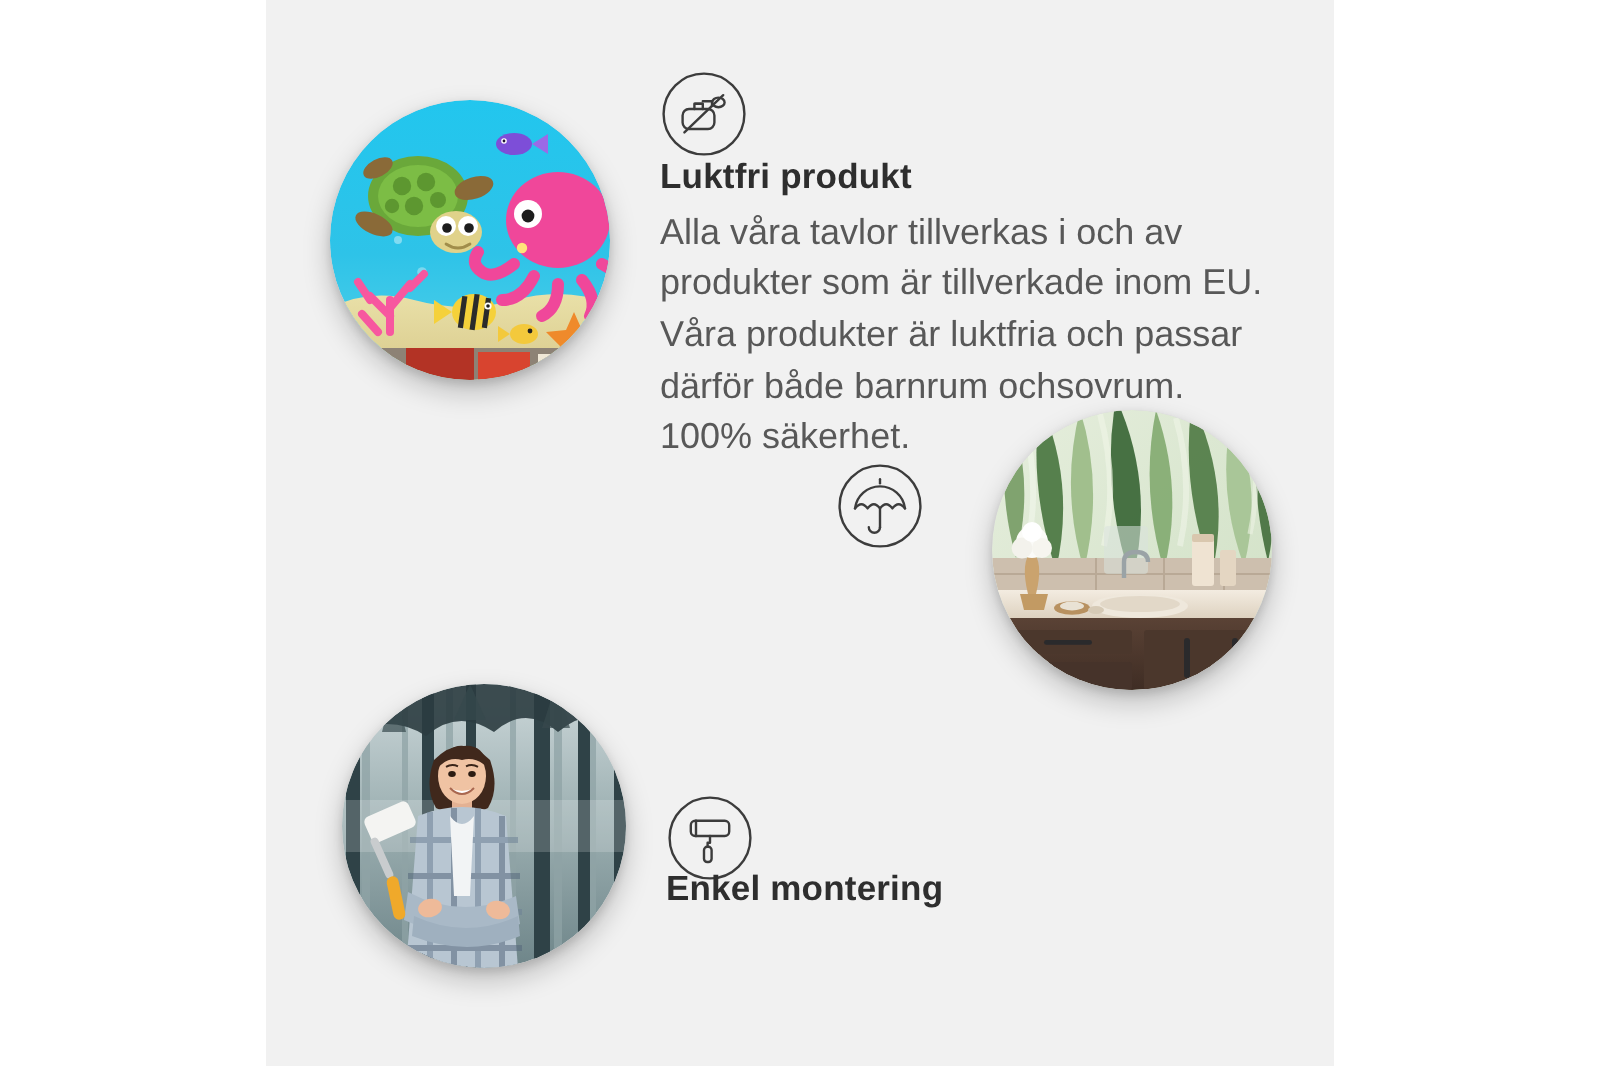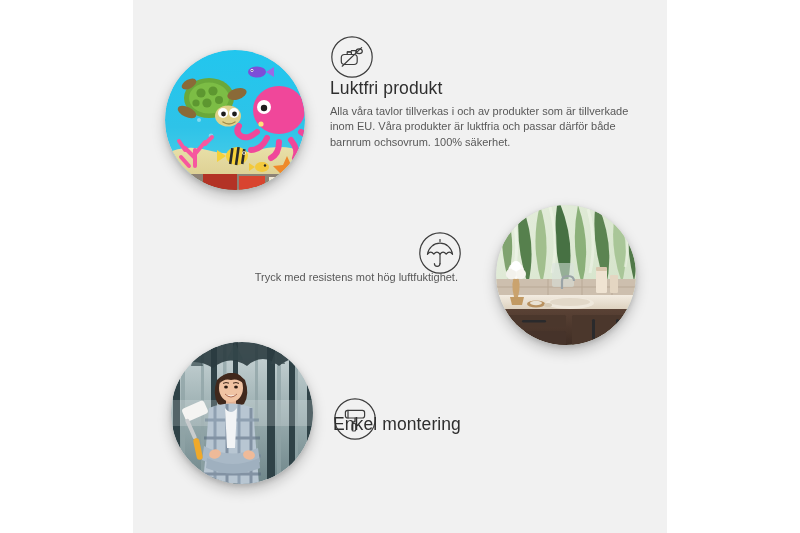--- a/index.html
+++ b/index.html
@@ -28,28 +28,28 @@
     height: 533px;
     background: #f1f1f1;
     overflow: hidden;
   }
   .feature-text {
     position: absolute;
   }
   .feature-title {
     margin: 0;
     font-size: 17.5px;
-    font-weight: normal;
+    font-weight: bold;
     color: #2e2e2e;
     letter-spacing: 0.1px;
     line-height: 1.25;
   }
   .feature-desc {
     margin: 4px 0 0 0;
-    font-size: 11px;
+    font-size: 18px;
     font-weight: normal;
     color: #585858;
     line-height: 1.42;
   }
 
   
   .medallion {
     position: absolute;
     border-radius: 50%;
     overflow: hidden;
@@ -295,21 +295,20 @@
 
         <path d="M22 23.2 v9.4"></path>
 
         <path d="M22 32.6 a2.8 2.8 0 0 1 -5.6 0"></path>
 
         <path d="M22 10.6 v-2"></path>
       </svg>
     </div>
 
     <div class="feature-text ta-right" style="left:25px; top:266px; width:300px;">
-      <p class="feature-desc">Tryck med resistens mot hög luftfuktighet.</p>
     </div>
 
     <div class="medallion" style="left:38px; top:342px; width:142px; height:142px;">
       <svg width="142" height="142" viewBox="0 0 142 142">
         <defs>
           <clipPath id="medClip3">
               <circle cx="71" cy="71" r="71"></circle>
             </clipPath>
           <linearGradient id="forestGrad" x1="0" y1="0" x2="0" y2="1">
             <stop offset="0%" stop-color="#cdd8da"></stop>
@@ -404,18 +403,18 @@
         <rect x="12.4" y="13.4" width="19.2" height="7.6" rx="2.2"></rect>
 
         <path d="M22 21 v3.4 h-1.2 v2"></path>
 
         <rect x="19" y="26.4" width="3.8" height="7.6" rx="1.6"></rect>
 
         <path d="M15 13.4 v7.6"></path>
       </svg>
     </div>
 
-    <div class="feature-text ta-left" style="left:200px; top:414px; width:300px;">
+    <div class="feature-text ta-left" style="left:200px; top:434px; width:300px;">
       <h2 class="feature-title">Enkel montering</h2>
     </div>
 
   </div>
 </div>
 
 </body></html>

